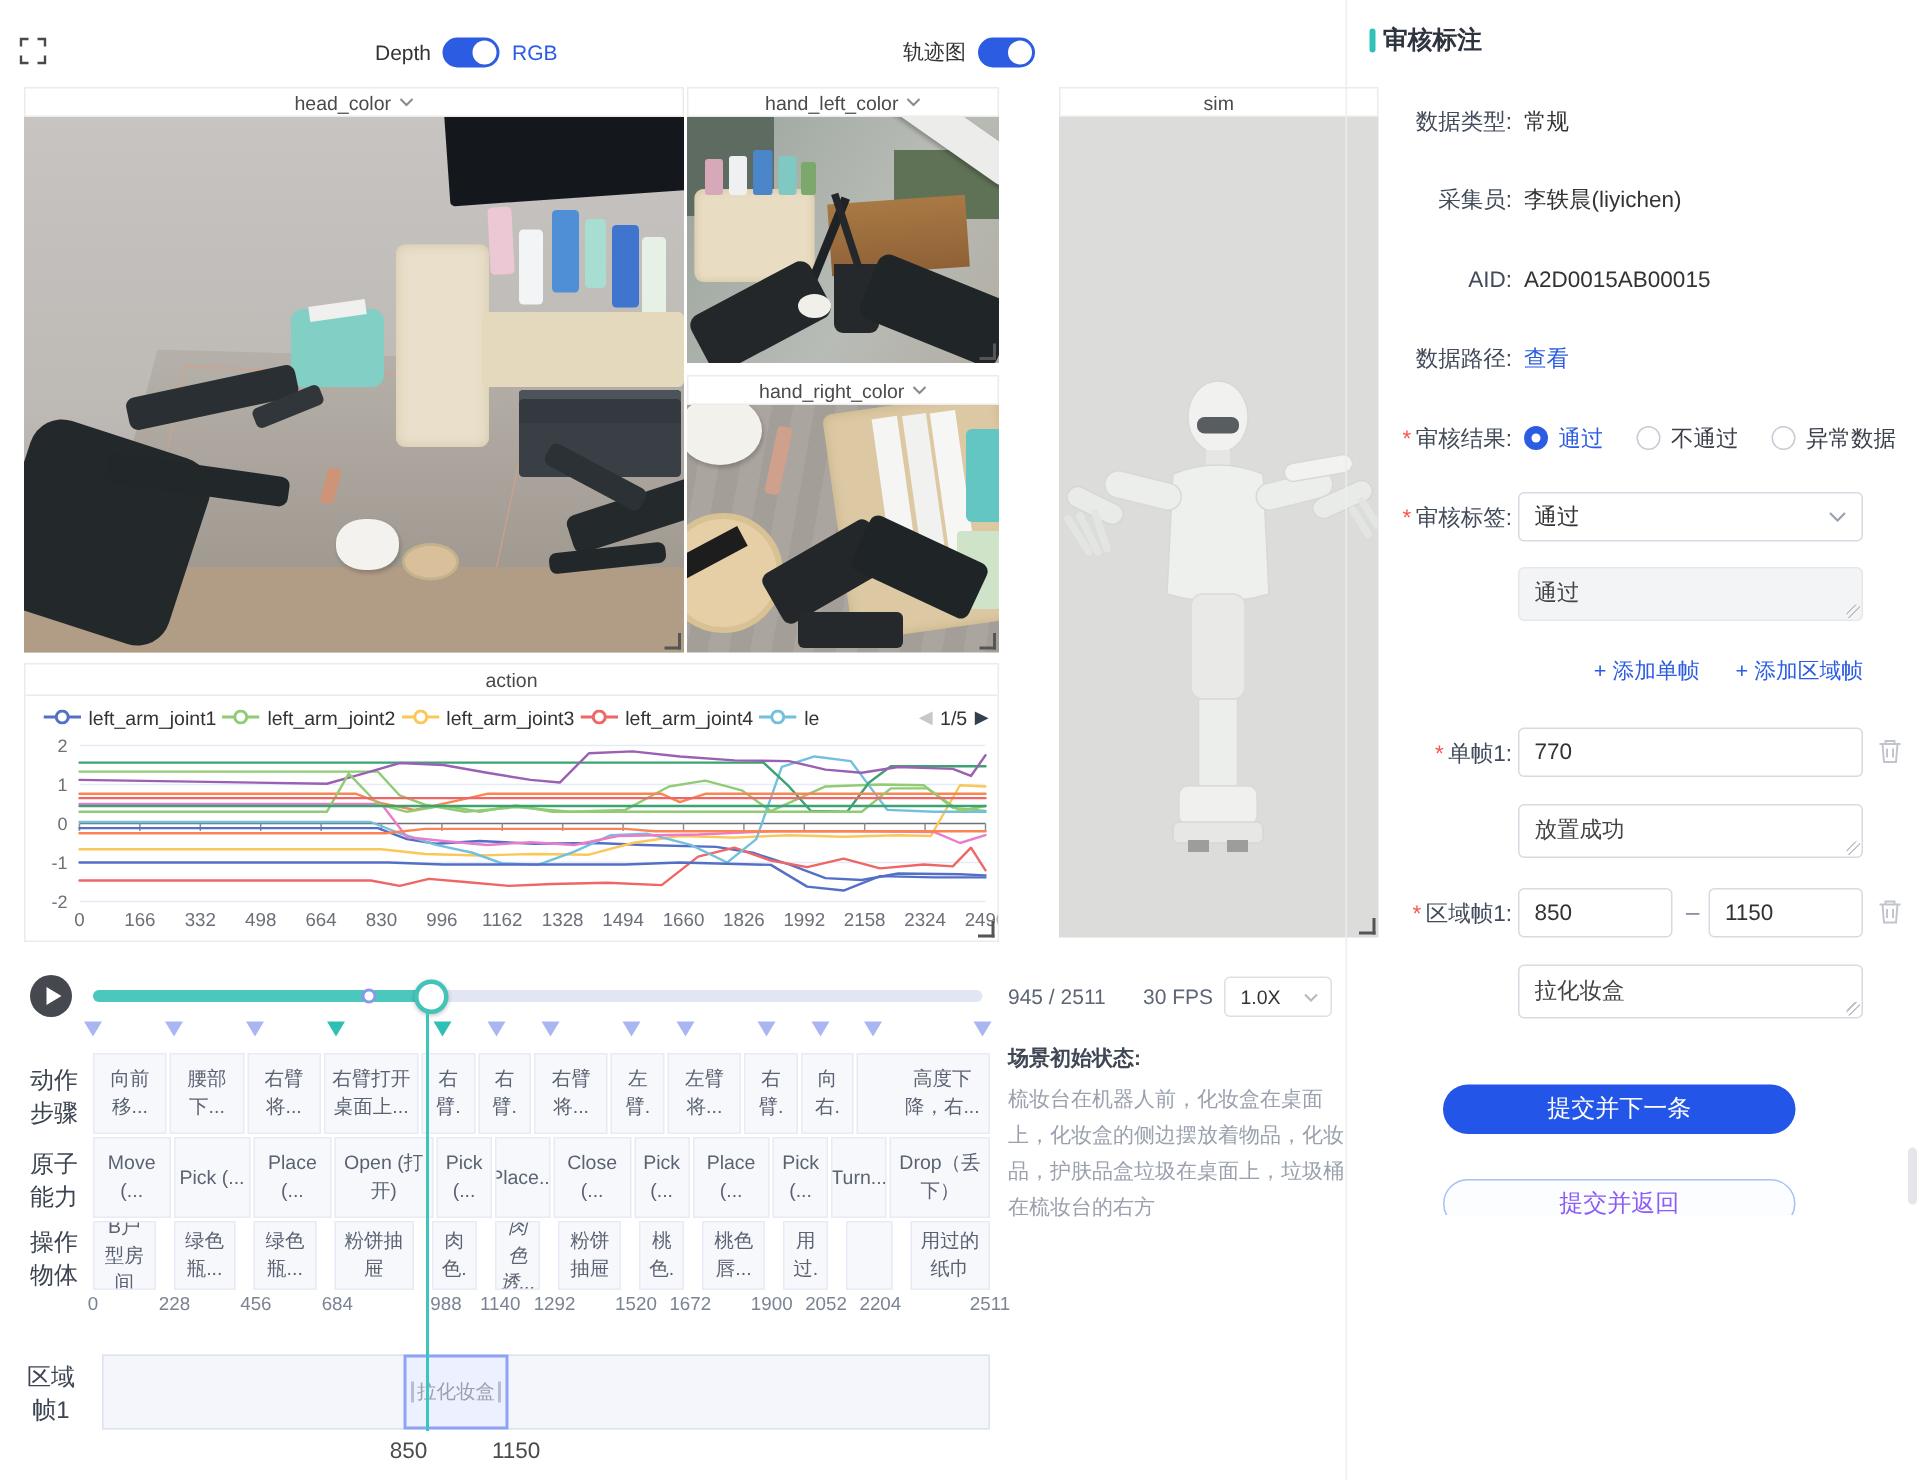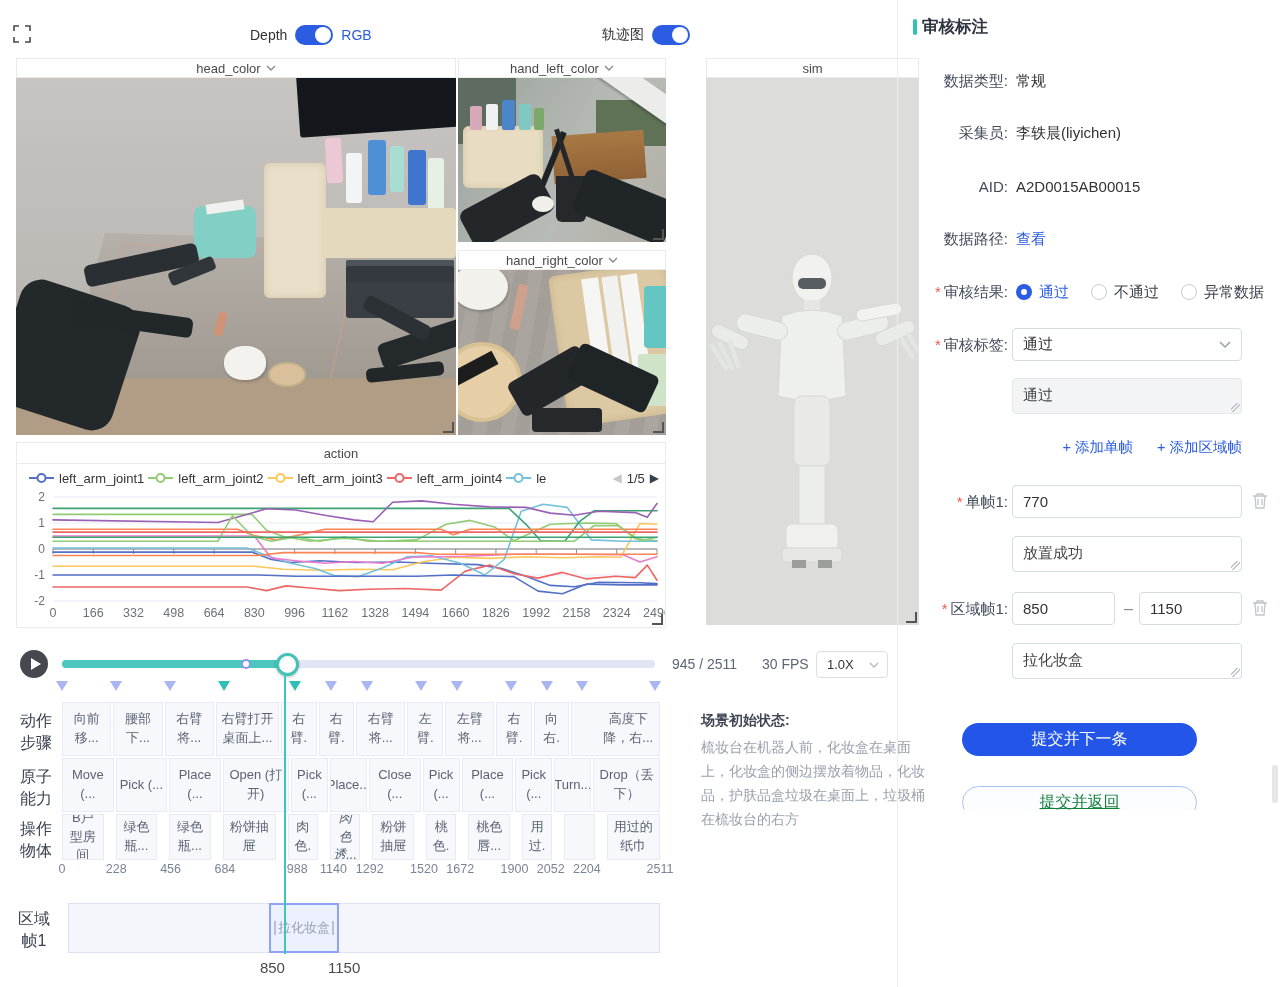--- a/index.html
+++ b/index.html
@@ -72,21 +72,21 @@
   .sel-box{position:absolute;left:114px;width:230px;height:33px;border:1px solid #d5dae3;border-radius:4px;background:#fff;display:flex;align-items:center;justify-content:space-between;padding:0 10px;box-sizing:border-box;font-size:15px;color:#333;cursor:pointer;}
   .note-area{position:absolute;left:114px;width:230px;height:36px;border-radius:4px;box-sizing:border-box;font-size:15px;color:#444;padding:7px 10px;position:absolute;}
   .note-gray{background:#f3f4f6;border:1px solid #e5e7eb;}
   .note-white{background:#fff;border:1px solid #d5dae3;}
   .grip{position:absolute;right:1px;bottom:1px;width:9px;height:9px;background:
     linear-gradient(135deg,transparent 0 4px,#c0c4cc 4px 5px,transparent 5px 7px,#c0c4cc 7px 8px,transparent 8px);}
   .text-input{position:absolute;left:114px;width:230px;height:33px;border:1px solid #d5dae3;border-radius:4px;box-sizing:border-box;font-size:15px;color:#333;padding:0 10px;font-family:"Liberation Sans",sans-serif;background:#fff;}
   .trash-btn{position:absolute;left:354px;width:18px;height:20px;cursor:pointer;}
   .add-links{position:absolute;left:0;width:344px;display:flex;justify-content:flex-end;gap:24px;font-size:14.5px;}
   .btn-primary{position:absolute;left:64px;width:235px;height:33px;border-radius:17px;background:#2356e8;color:#fff;font-size:16px;display:flex;align-items:center;justify-content:center;cursor:pointer;}
-  .btn-outline{position:absolute;left:64px;width:235px;height:33px;border-radius:17px;background:#fbfdff;border:1px solid #a9c0f7;color:#15803d;font-size:16px;display:flex;align-items:center;justify-content:center;box-sizing:border-box;cursor:pointer;text-decoration:underline;}
+  .btn-outline{position:absolute;left:64px;width:235px;height:33px;border-radius:17px;background:#fbfdff;border:1px solid #a9c0f7;color:#8b5cf6;font-size:16px;display:flex;align-items:center;justify-content:center;box-sizing:border-box;cursor:pointer;}
   .scroll-thumb{position:absolute;left:374px;top:765px;width:6px;height:38px;border-radius:3px;background:#e6e6ea;cursor:pointer;}
   .chev{flex:0 0 auto;}
 </style>
 </head>
 <body>
 
 <div class="app">
 
   <div class="abs fs-btn">
     <svg width="20" height="20" viewBox="0 0 20 20">
@@ -488,21 +488,21 @@
       <span class="axis-lab" style="left: 45.4002%;">1140</span>
       <span class="axis-lab" style="left: 51.4536%;">1292</span>
       <span class="axis-lab" style="left: 60.5337%;">1520</span>
       <span class="axis-lab" style="left: 66.587%;">1672</span>
       <span class="axis-lab" style="left: 75.6671%;">1900</span>
       <span class="axis-lab" style="left: 81.7204%;">2052</span>
       <span class="axis-lab" style="left: 87.7738%;">2204</span>
       <span class="axis-lab" style="left: 100%;">2511</span>
     </div>
 
-  <div class="abs" style="left:672px;top:712px;width:224px;margin-left:29px;">
+  <div class="abs" style="left:672px;top:697px;width:224px;">
     <div class="scene-title">场景初始状态:</div>
     <div class="scene-body">梳妆台在机器人前，化妆盒在桌面上，化妆盒的侧边摆放着物品，化妆品，护肤品盒垃圾在桌面上，垃圾桶在梳妆台的右方</div>
   </div>
 
   <div class="abs row-label" style="left:14px;top:908px;width:40px;">区域帧1</div>
   <div class="abs region-bar">
     <div class="region-seg" id="region-seg" style="left: 33.8511%; width: 11.9474%;">
       <span class="seg-handle" style="left:3px;"></span>
       <span>拉化妆盒</span>
       <span class="seg-handle" style="right:3px;"></span>

